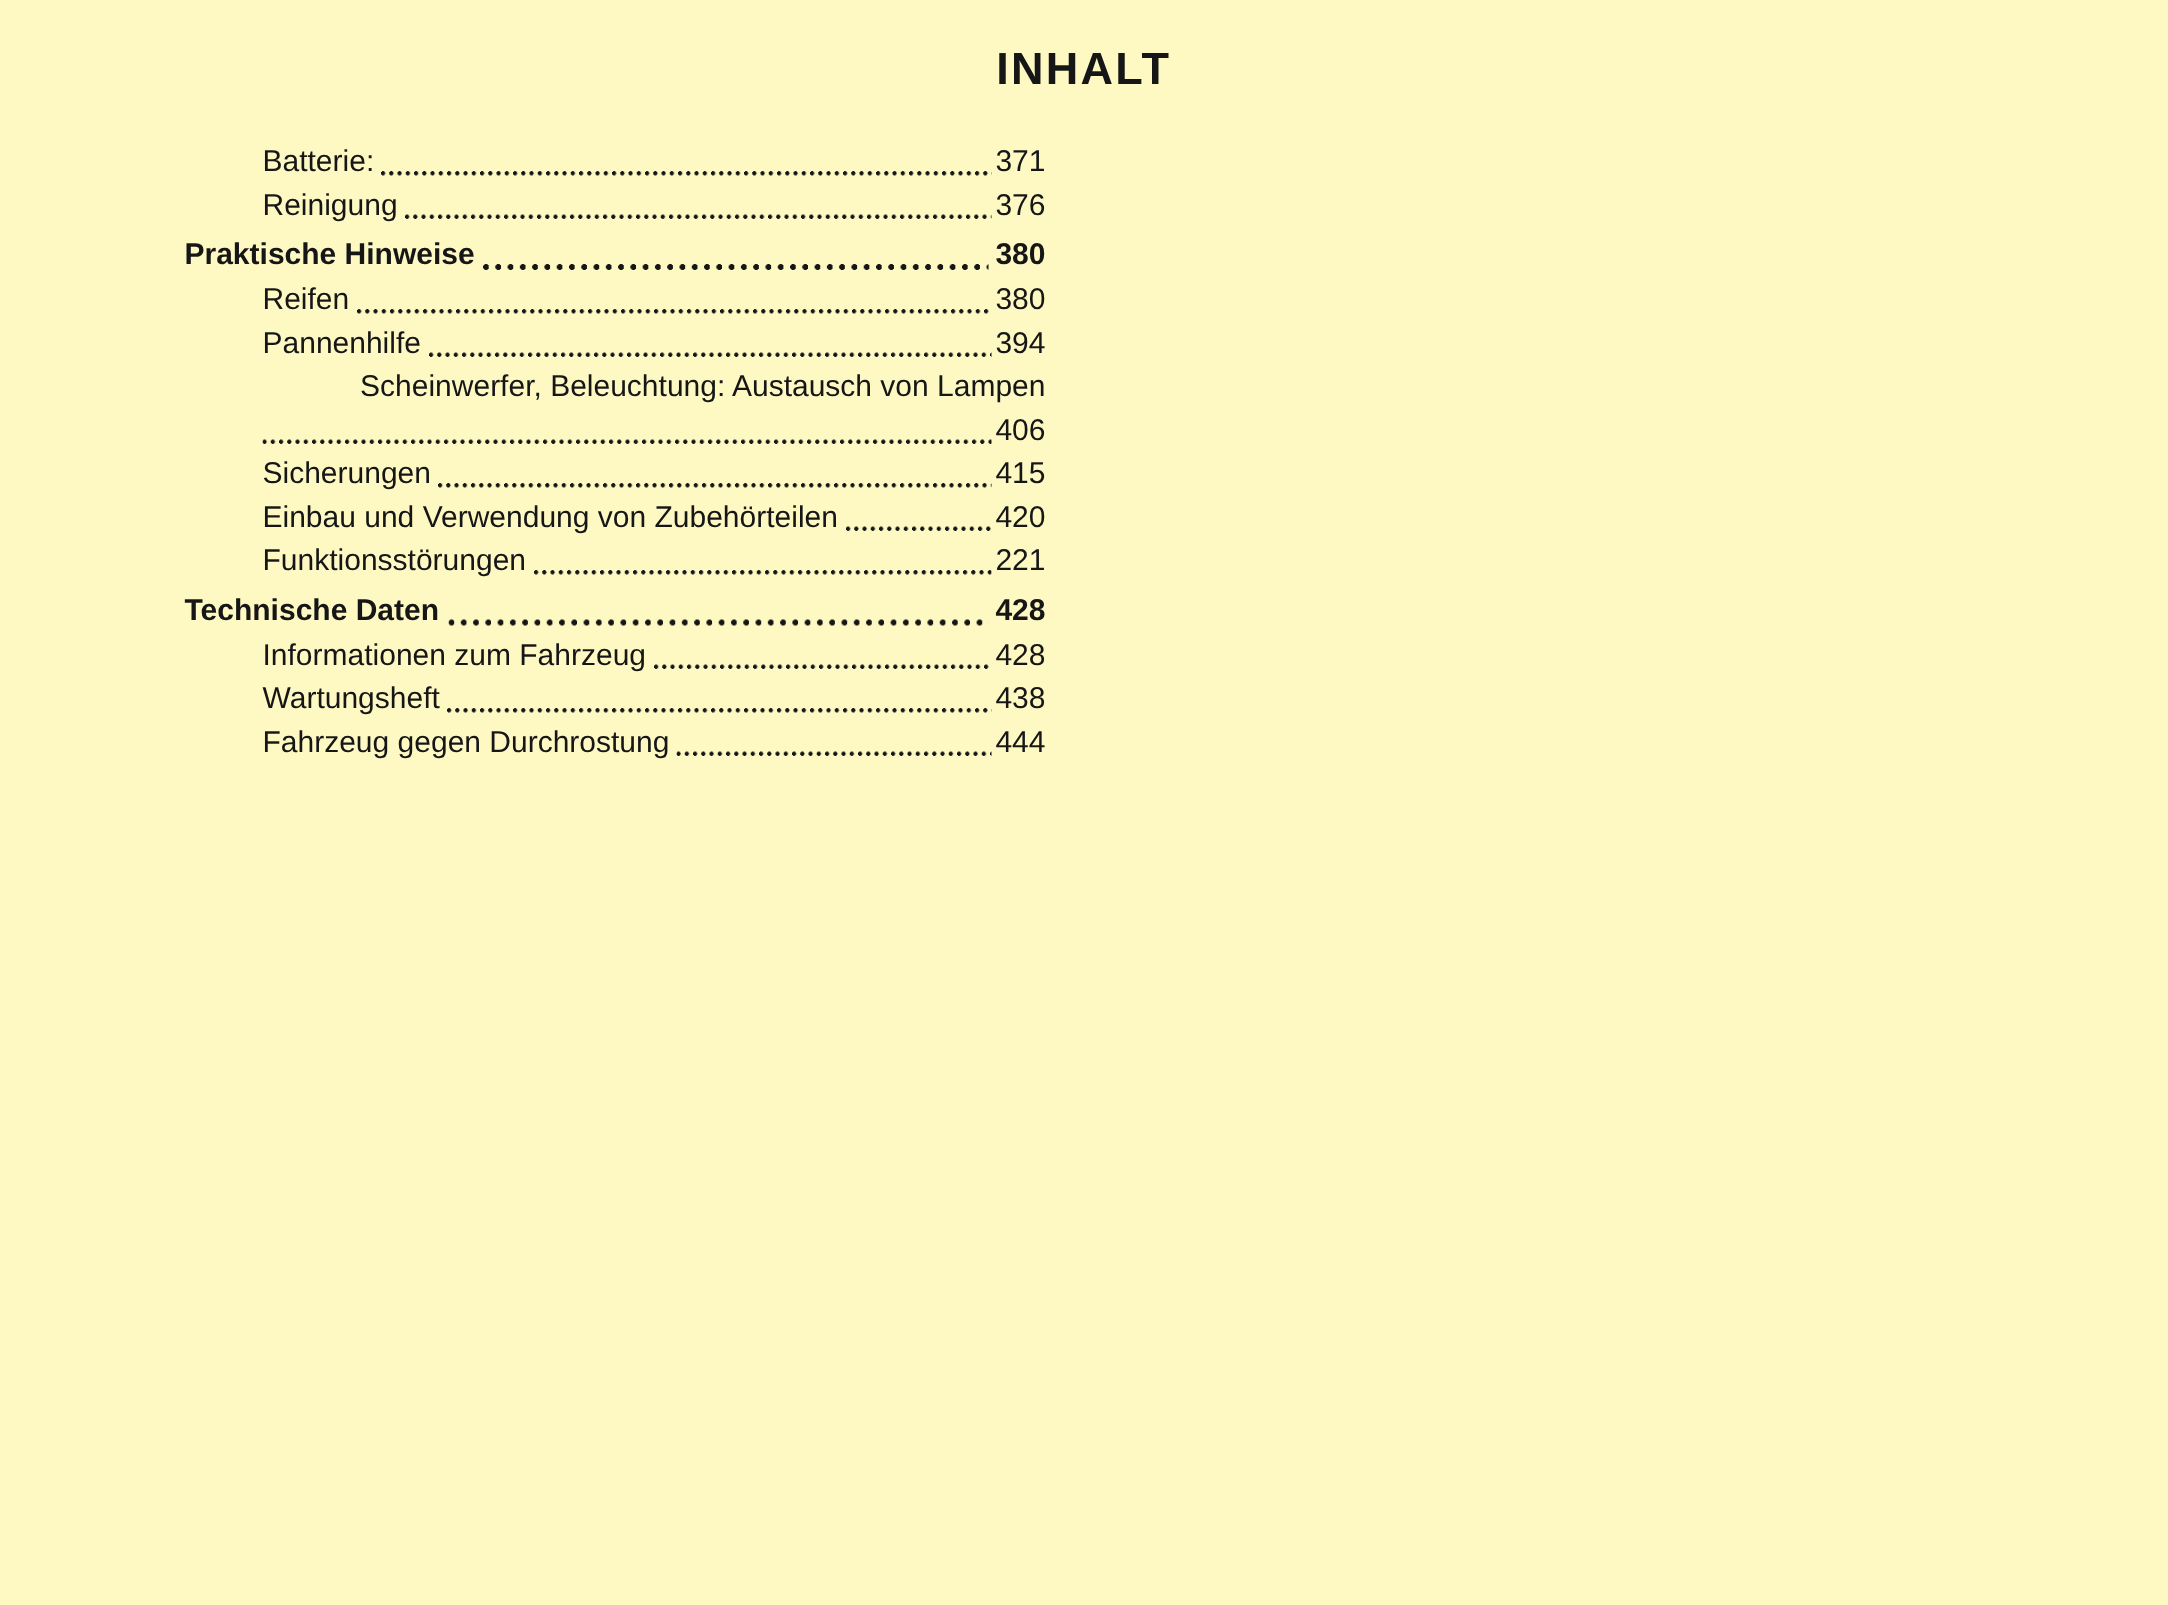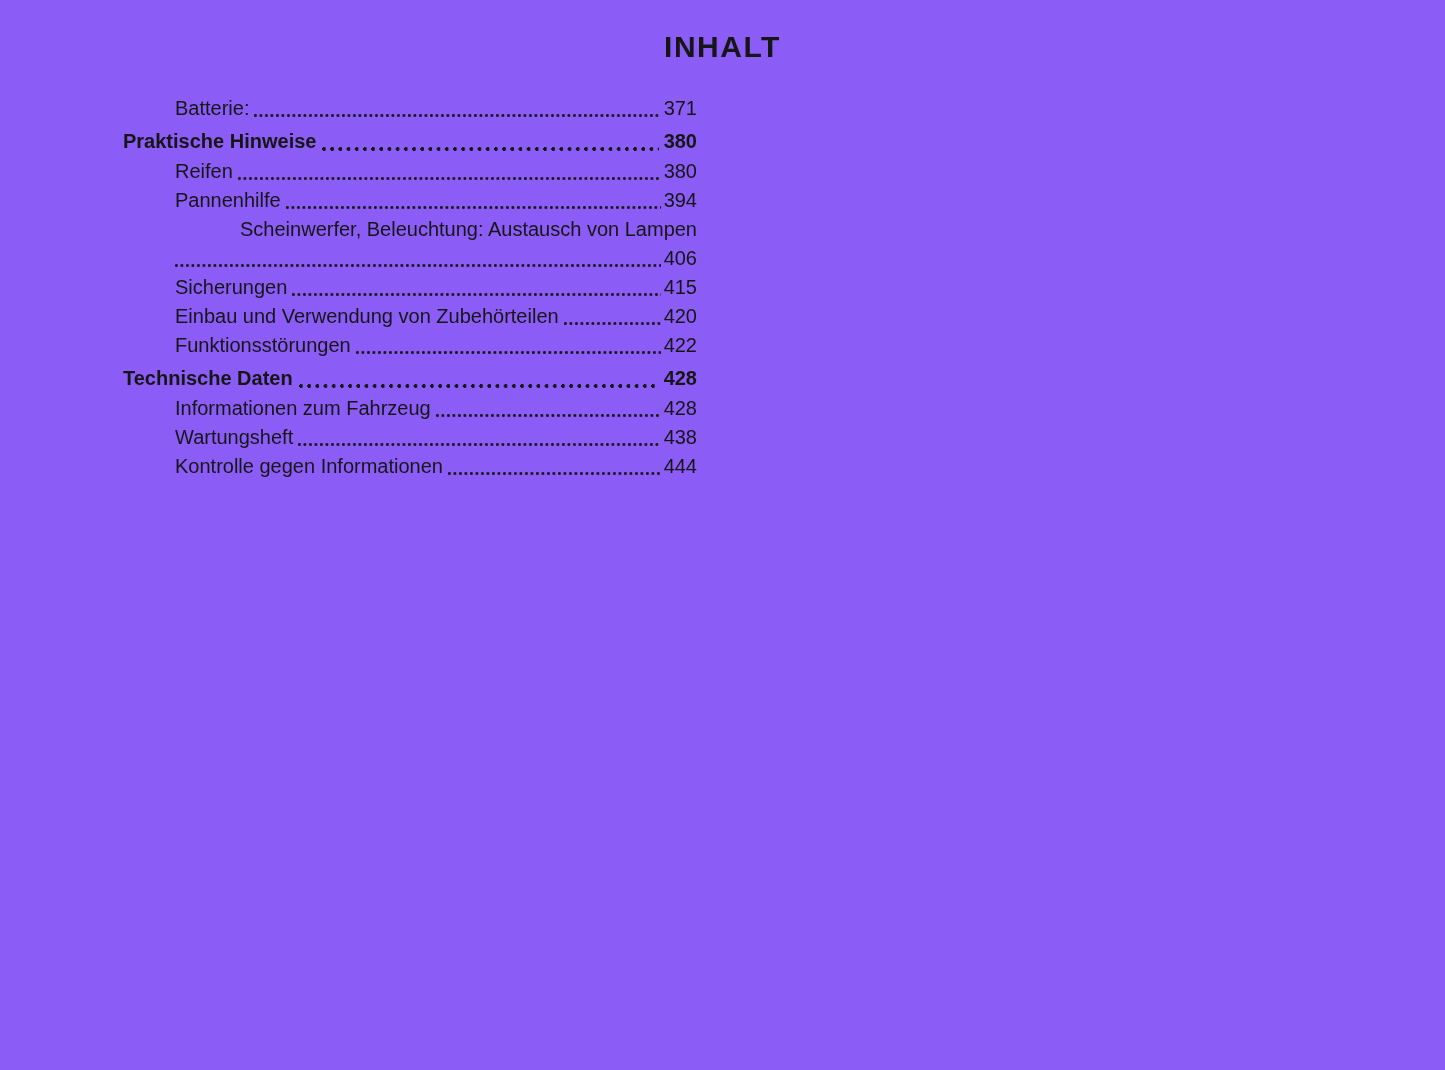--- a/index.html
+++ b/index.html
@@ -8,21 +8,21 @@
       background: #ffffff;
     }
     body {
       font-family: "Liberation Sans", sans-serif;
       color: #161616;
     }
     .sheet {
       position: relative;
       width: 1445px;
       height: 1070px;
-      background: #8b5cf6;
+      background: #fef9c3;
       overflow: hidden;
     }
     .doc-title {
       padding-top: 27px;
       height: 39px;
       text-align: center;
       font-size: 30px;
       line-height: 39px;
       font-weight: 700;
       letter-spacing: 1.5px;
@@ -84,20 +84,25 @@
 
 <div class="sheet">
   <div class="doc-title">INHALT</div>
   <div class="toc">
   <div class="row level2">
     <span class="label">Batterie:</span>
     <span class="leader"></span>
     <span class="page-num">371</span>
   </div>
 
+  <div class="row level2">
+    <span class="label">Reinigung</span>
+    <span class="leader"></span>
+    <span class="page-num">376</span>
+  </div>
 
   <div class="row level1">
     <span class="label">Praktische Hinweise</span>
     <span class="leader"></span>
     <span class="page-num">380</span>
   </div>
 
   <div class="row level2">
     <span class="label">Reifen</span>
     <span class="leader"></span>
@@ -125,21 +130,21 @@
 
   <div class="row level2">
     <span class="label">Einbau und Verwendung von Zubehörteilen</span>
     <span class="leader"></span>
     <span class="page-num">420</span>
   </div>
 
   <div class="row level2">
     <span class="label">Funktionsstörungen</span>
     <span class="leader"></span>
-    <span class="page-num">422</span>
+    <span class="page-num">221</span>
   </div>
 
   <div class="row level1">
     <span class="label">Technische Daten</span>
     <span class="leader"></span>
     <span class="page-num">428</span>
   </div>
 
   <div class="row level2">
     <span class="label">Informationen zum Fahrzeug</span>
@@ -148,18 +153,18 @@
   </div>
 
 
   <div class="row level2">
     <span class="label">Wartungsheft</span>
     <span class="leader"></span>
     <span class="page-num">438</span>
   </div>
 
   <div class="row level2">
-    <span class="label">Kontrolle gegen Informationen</span>
+    <span class="label">Fahrzeug gegen Durchrostung</span>
     <span class="leader"></span>
     <span class="page-num">444</span>
   </div>
 </div>
 </div>
 
 </body></html>

